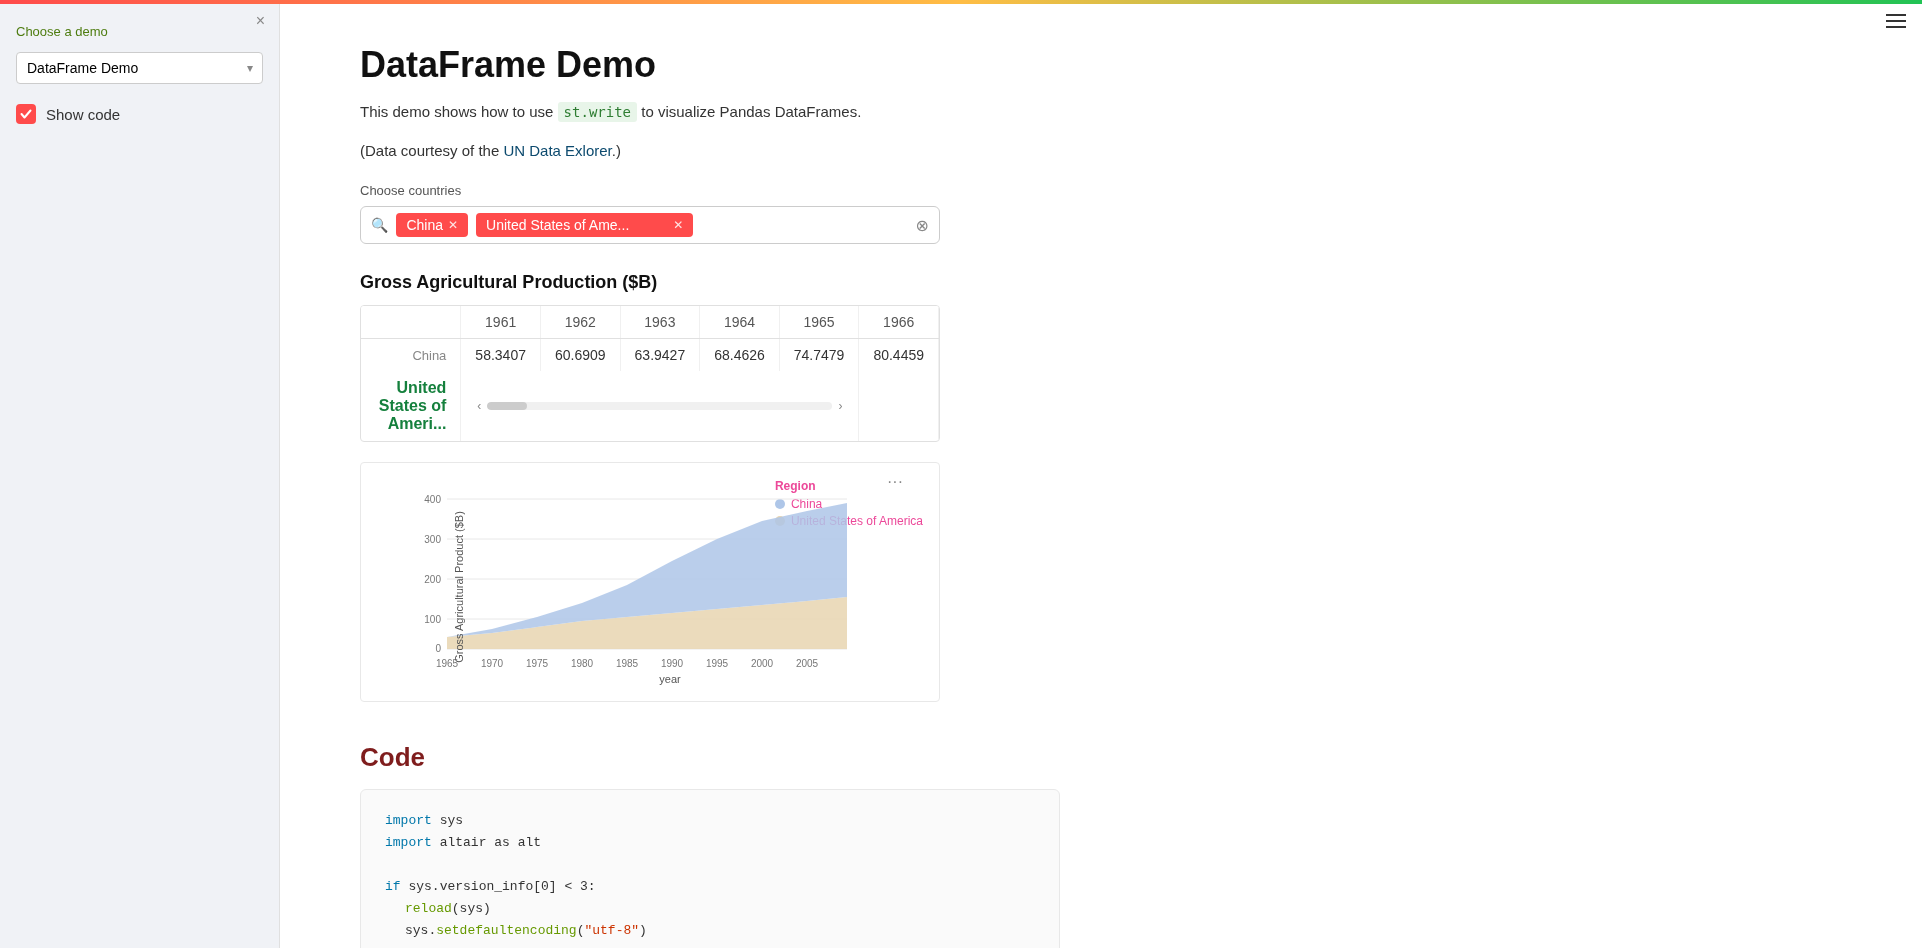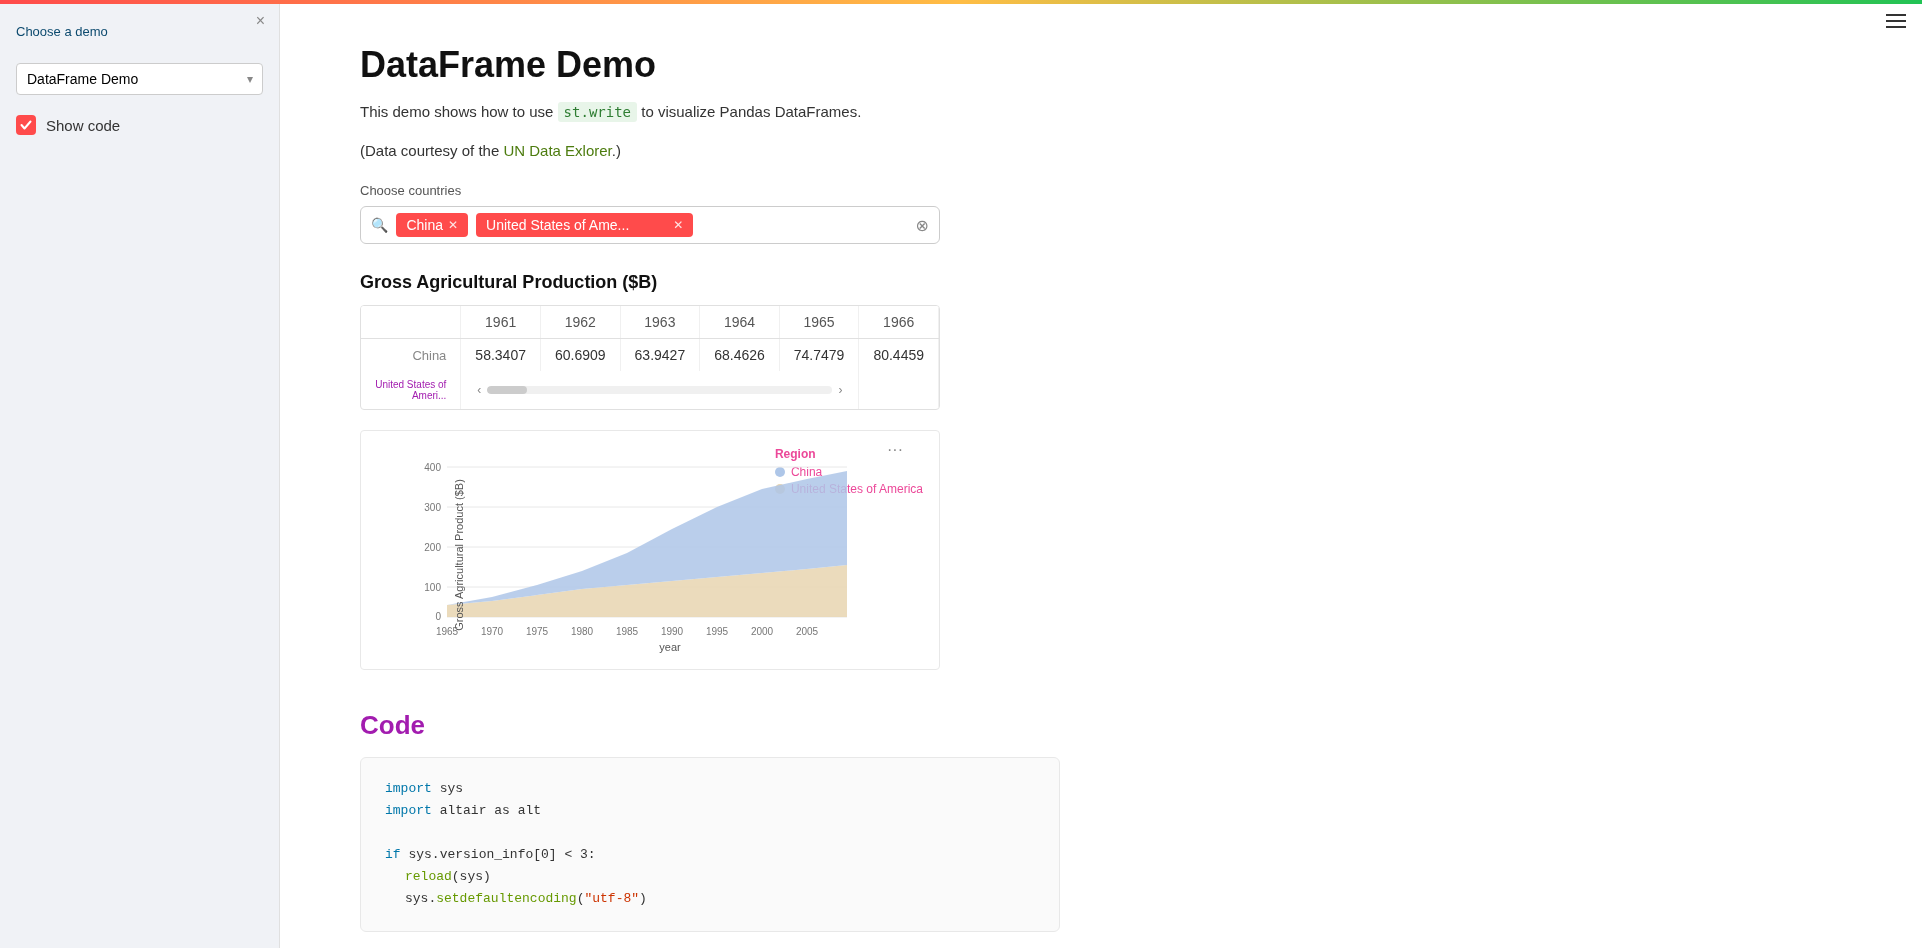--- a/index.html
+++ b/index.html
@@ -15,21 +15,21 @@
     
     .sidebar {
       width: 280px; min-width: 280px; background: #f0f2f6; padding: 20px 16px;
       border-right: 1px solid #e0e0e0; position: relative; padding-top: 24px;
     }
     .sidebar-close {
       position: absolute; top: 12px; right: 14px; cursor: pointer;
       color: #888; font-size: 16px; background: none; border: none;
     }
     .sidebar-label {
-      font-size: 13px; color: #0c4a6e; margin-bottom: 24px; font-weight: 400;
+      font-size: 13px; color: #4d7c0f; margin-bottom: 13px; font-weight: 400;
     }
     .sidebar-select-wrap {
       position: relative; margin-bottom: 20px;
     }
     .sidebar-select-wrap::after {
       content: '▾'; position: absolute; right: 10px; top: 50%;
       transform: translateY(-50%); color: #888; pointer-events: none; font-size: 12px;
     }
     .sidebar-select-wrap select {
       width: 100%; padding: 7px 10px; border: 1px solid #ccc;
@@ -65,21 +65,21 @@
     .description {
       font-size: 15px; color: #333; line-height: 1.6; margin-bottom: 18px;
     }
     .description code {
       background: #e8f5e9; color: #2e7d32; padding: 2px 6px;
       border-radius: 3px; font-family: monospace; font-size: 14px;
     }
     .data-credit {
       font-size: 15px; color: #333; margin-bottom: 24px;
     }
-    .data-credit a { color: #4d7c0f; text-decoration: none; }
+    .data-credit a { color: #0c4a6e; text-decoration: none; }
 
     
     .section-label {
       font-size: 13px; color: #555; margin-bottom: 8px;
     }
     .country-selector {
       border: 1px solid #ccc; border-radius: 6px; padding: 6px 10px;
       display: flex; align-items: center; gap: 8px; background: #fff;
       max-width: 580px; margin-bottom: 28px;
     }
@@ -149,21 +149,21 @@
     .chart-dots { position: absolute; top: 10px; right: 36px; cursor: pointer; color: #888; }
 
     .y-axis-label {
       position: absolute; left: 6px; top: 50%; transform: translateY(-50%) rotate(-90deg);
       font-size: 11px; color: #555; white-space: nowrap;
     }
     .chart-svg-wrap { margin-left: 40px; }
 
     
     .code-section-title {
-      font-size: 26px; font-weight: 700; color: #a21caf; margin-bottom: 16px;
+      font-size: 26px; font-weight: 700; color: #7f1d1d; margin-bottom: 16px;
     }
     .code-block {
       background: #fafafa; border: 1px solid #e8e8e8; border-radius: 6px;
       padding: 20px 24px; font-family: 'Courier New', monospace; font-size: 13px;
       line-height: 1.7; max-width: 700px;
     }
     .kw { color: #0077aa; }
     .fn { color: #669900; }
     .st { color: #cc3300; }
     .nm { color: #333; }
@@ -252,21 +252,21 @@
         <tr>
           <td>China</td>
           <td>58.3407</td>
           <td>60.6909</td>
           <td>63.9427</td>
           <td>68.4626</td>
           <td>74.7479</td>
           <td>80.4459</td>
         </tr>
         <tr class="table-row-usa">
-          <td style="color:#a21caf; font-size:10px;">United States of Ameri...</td>
+          <td style="color:#15803d; font-size:16px;font-weight:bold;">United States of Ameri...</td>
           <td colspan="5">
             <div class="scroll-bar-wrap">
               <span class="scroll-btn">‹</span>
               <div class="scroll-track">
                 <div class="scroll-thumb"></div>
               </div>
               <span class="scroll-btn">›</span>
             </div>
           </td>
           <td></td>

